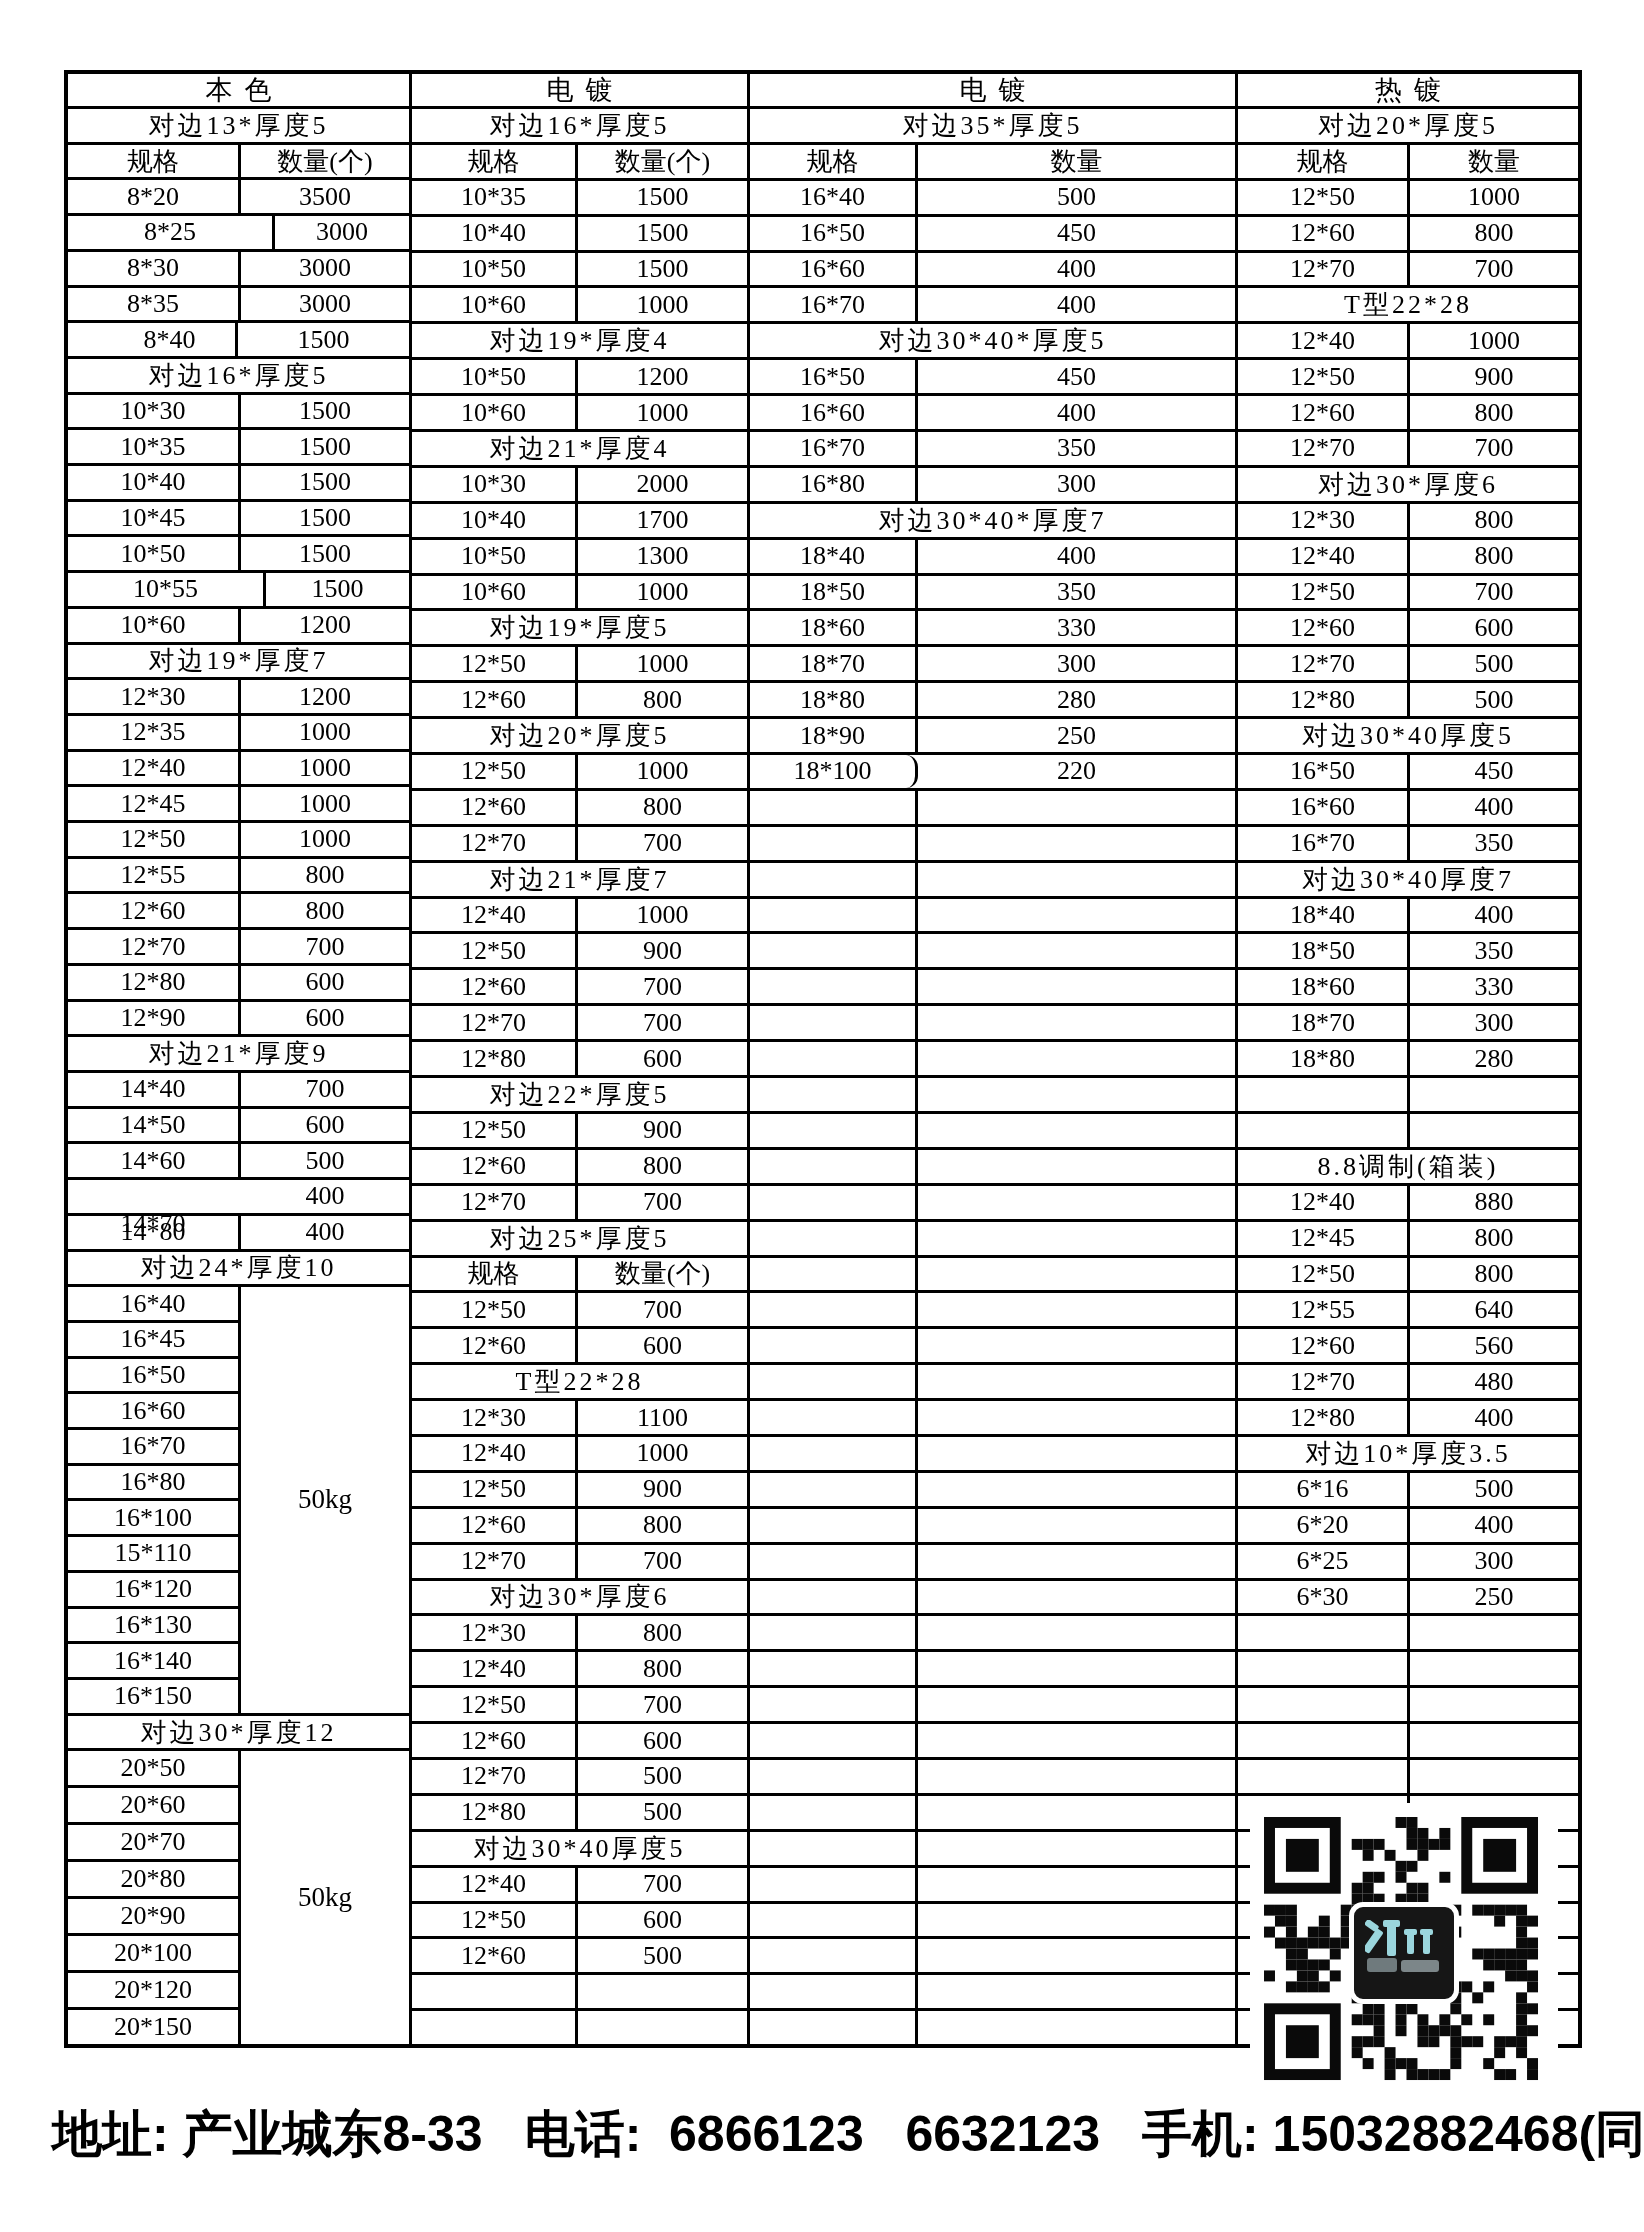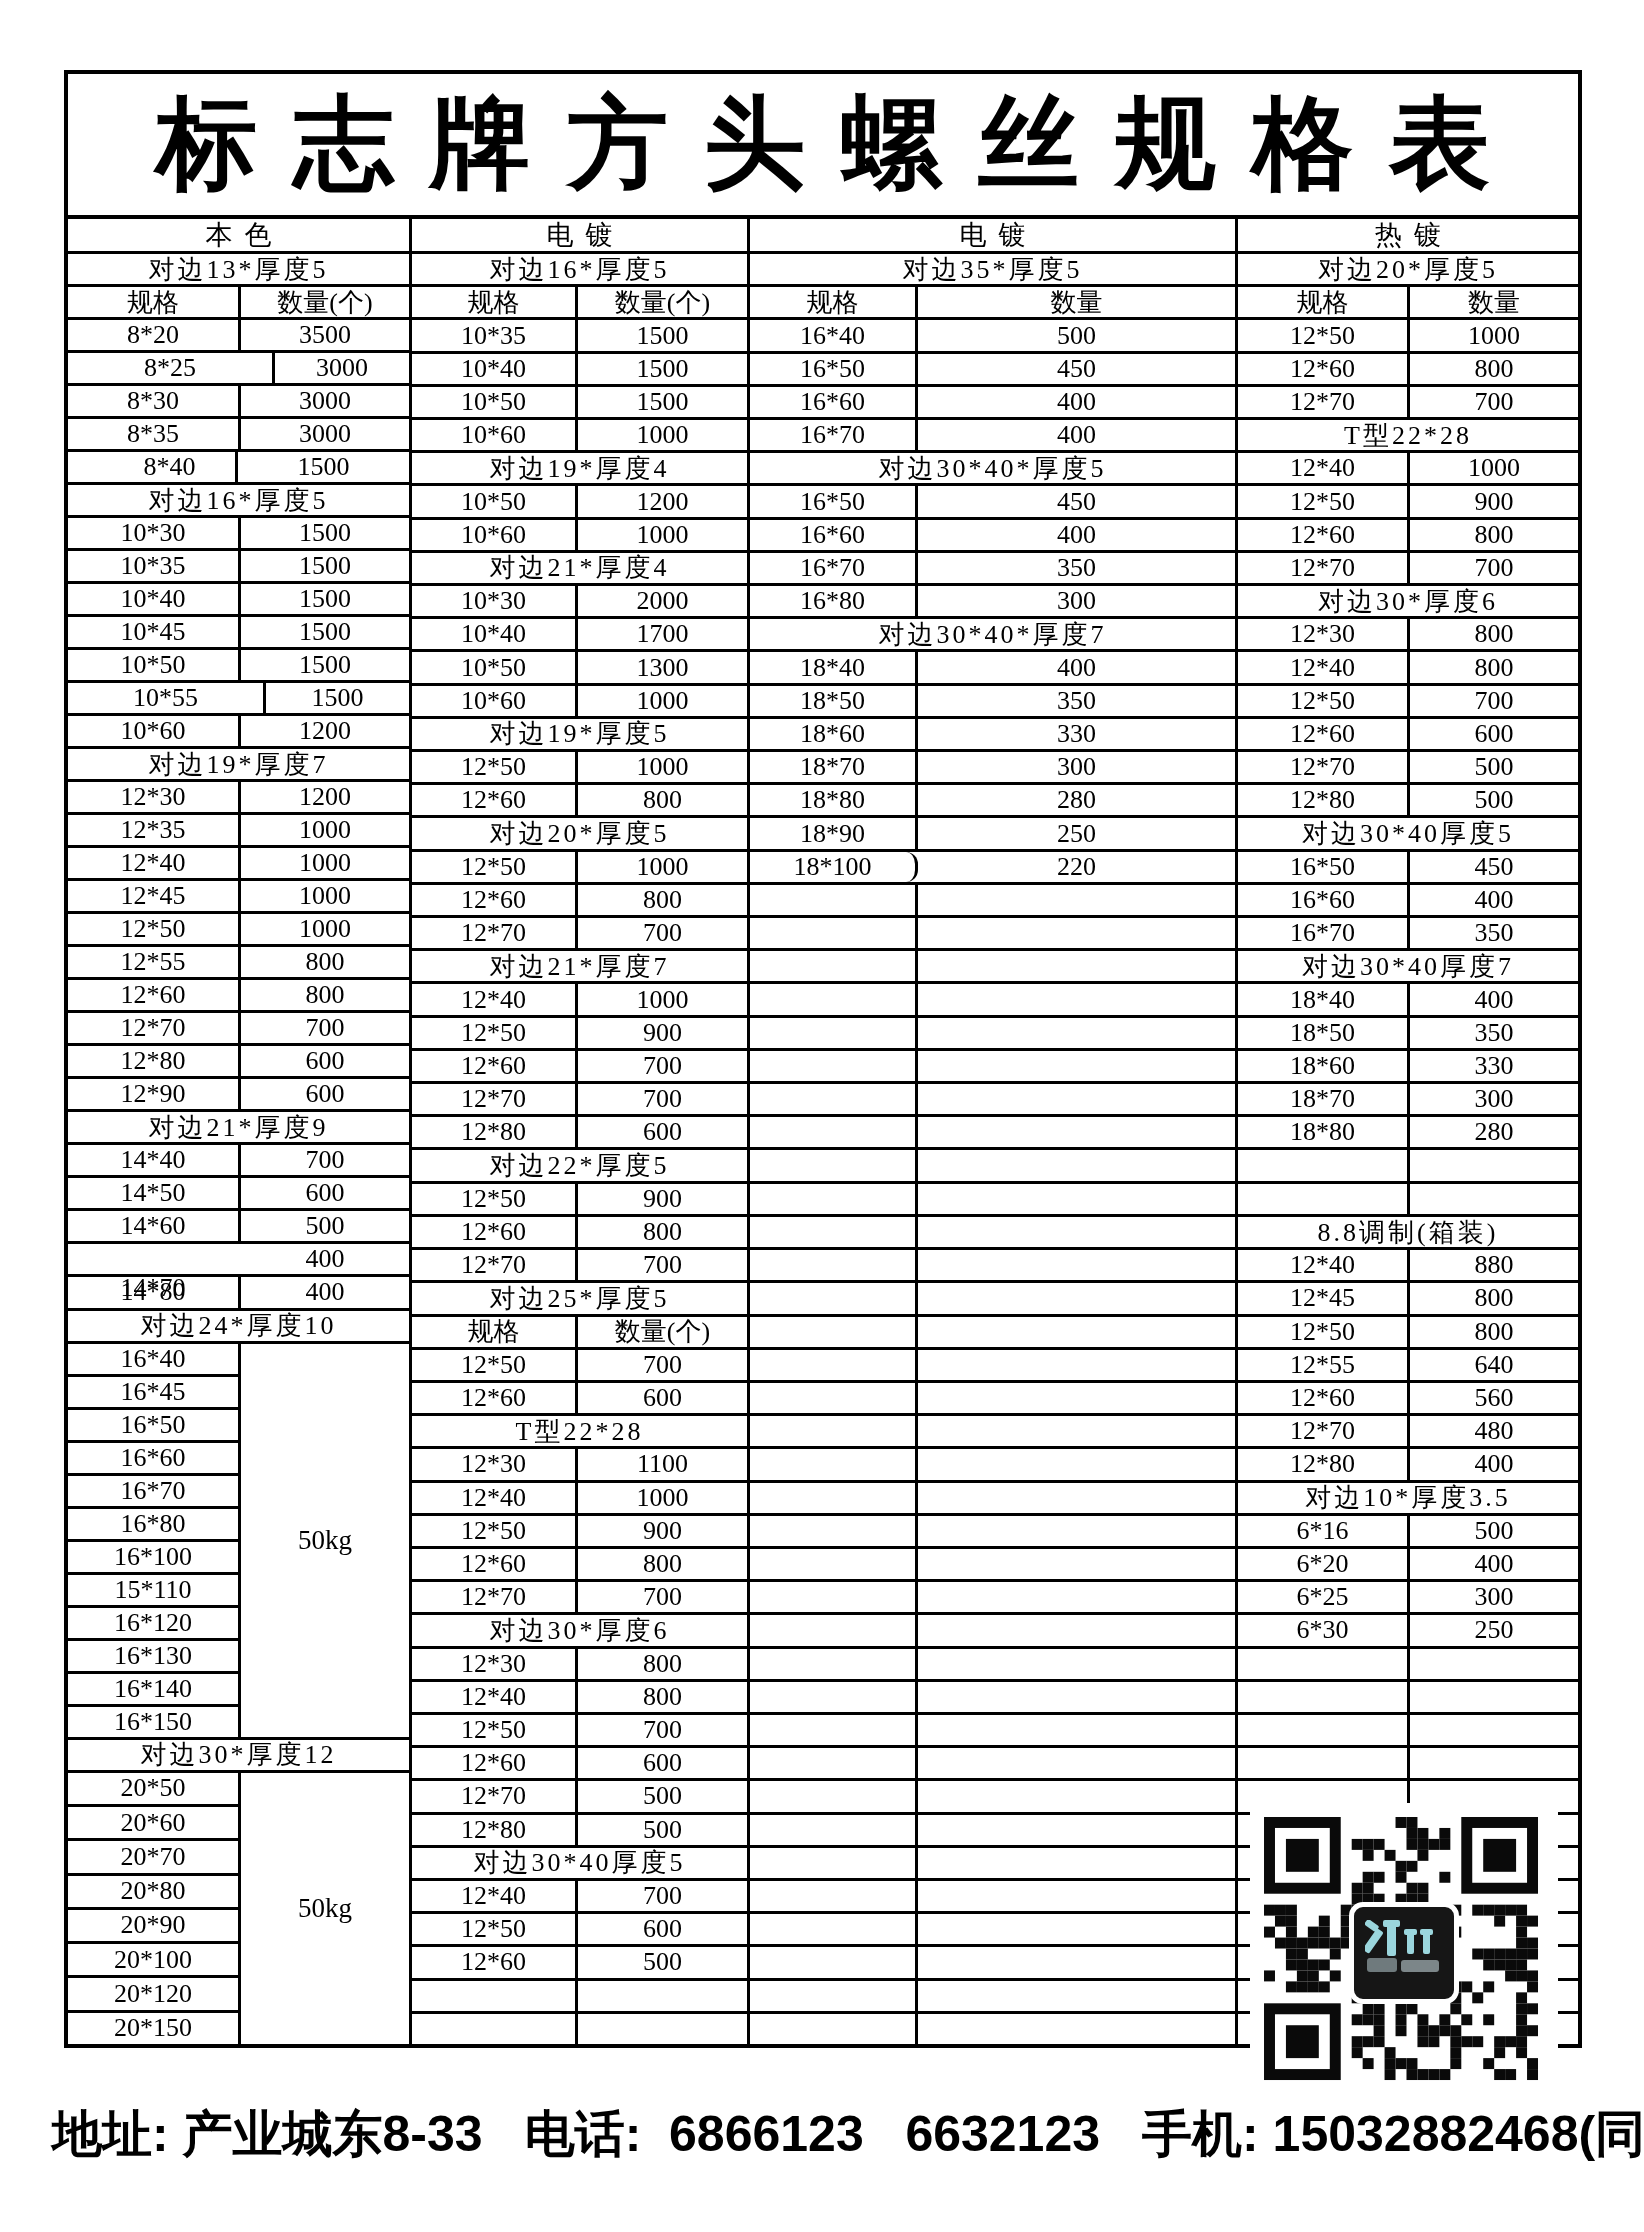--- a/index.html
+++ b/index.html
@@ -38,21 +38,20 @@
           font-family:"Liberation Sans","DejaVu Sans",sans-serif;font-weight:bold;
           font-size:50px;white-space:pre;color:#000;}
   .footer span{display:inline-block;margin-right:42px;}
 </style>
 </head>
 <body>
 
 <div class="page">
 
   <div class="sheet">
-    <div class="title">标志牌方头螺丝规格表</div>
     <div class="groups" id="groups">
         <div class="group" style="width: 344px;">
           <div class="ghead">本色</div>
           <div class="rows">
             <div class="row section">对边13*厚度5</div>
             <div class="row">
               <div class="cell spec" style="width: 173px;">规格</div>
               <div class="cell qty">数量(个)</div>
             </div>
             <div class="row">

